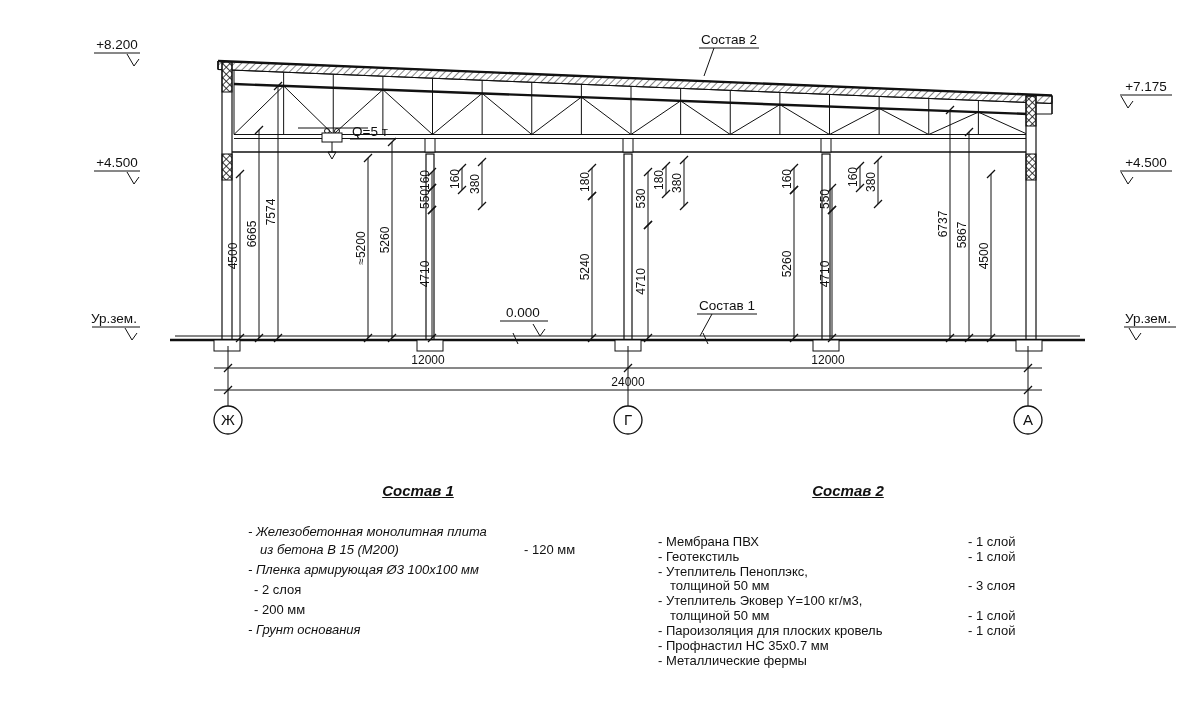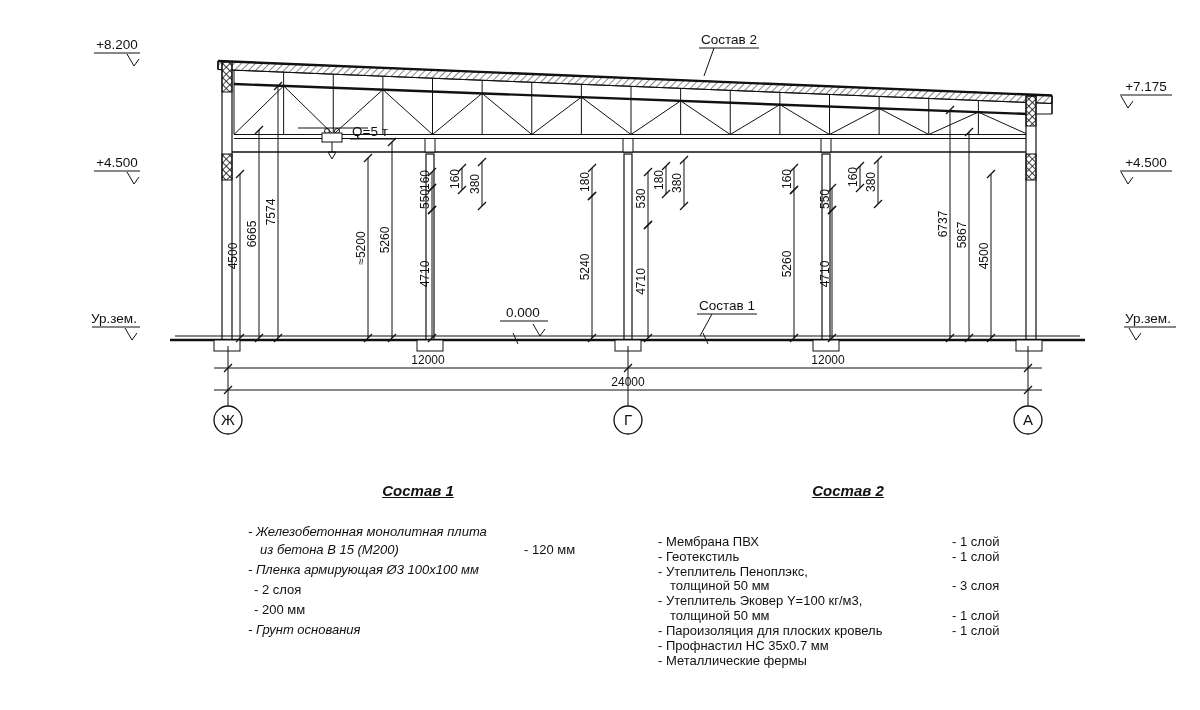--- a/index.html
+++ b/index.html
@@ -19,21 +19,21 @@
   .axistext{font-size:15px;}
   
   .spec{position:absolute;top:482px;}
   #spec1{left:248px;width:340px;}
   #spec2{left:658px;width:380px;}
   .spec-title{font-size:15px;font-weight:bold;font-style:italic;text-decoration:underline;
     text-align:center;margin:0;}
   #spec1 .spec-items{margin-top:24px;font-size:13px;line-height:1.38;}
   #spec2 .spec-items{margin-top:36px;font-size:13px;line-height:1.14;}
   .spec-row{display:flex;margin:0 0 2px 0;}
-  #spec2 .spec-row{margin:0;}
+  #spec2 .spec-row{margin:0;gap:16px;}
   #spec1 .spec-lines{width:270px;font-style:italic;}
   #spec2 .spec-lines{width:288px;}
   .spec-l2{padding-left:12px;}
   .spec-val{padding-left:6px;white-space:nowrap;align-self:flex-start;}
   .spec-val.bottom{align-self:flex-end;}
 </style>
 </head>
 <body>
 
 <div class="page">

